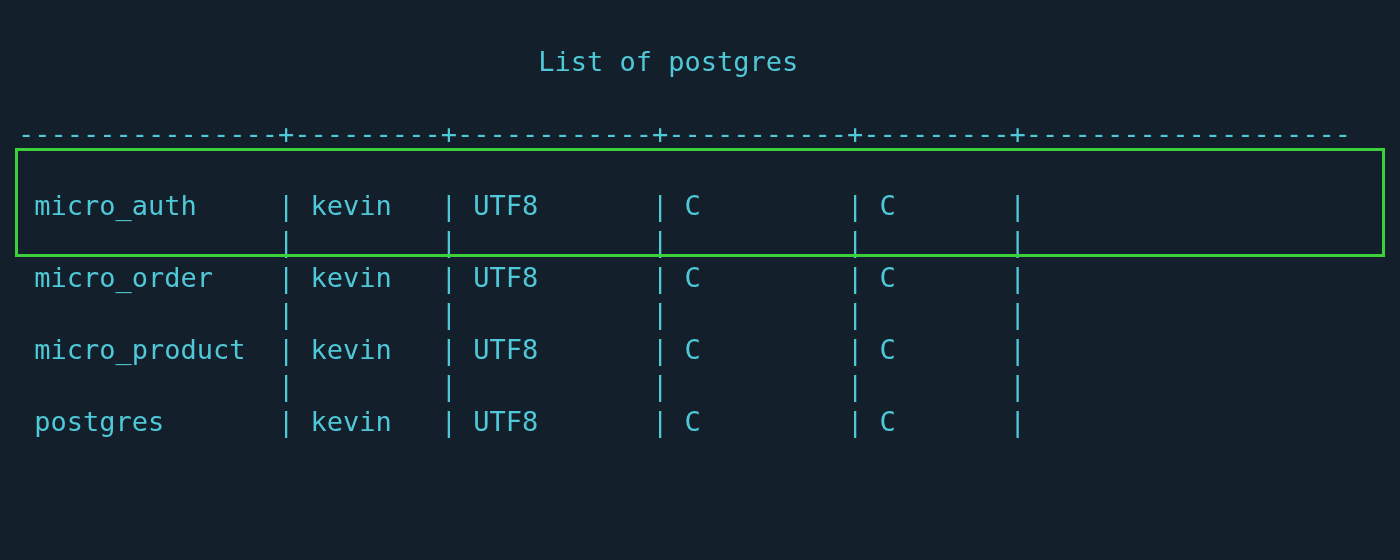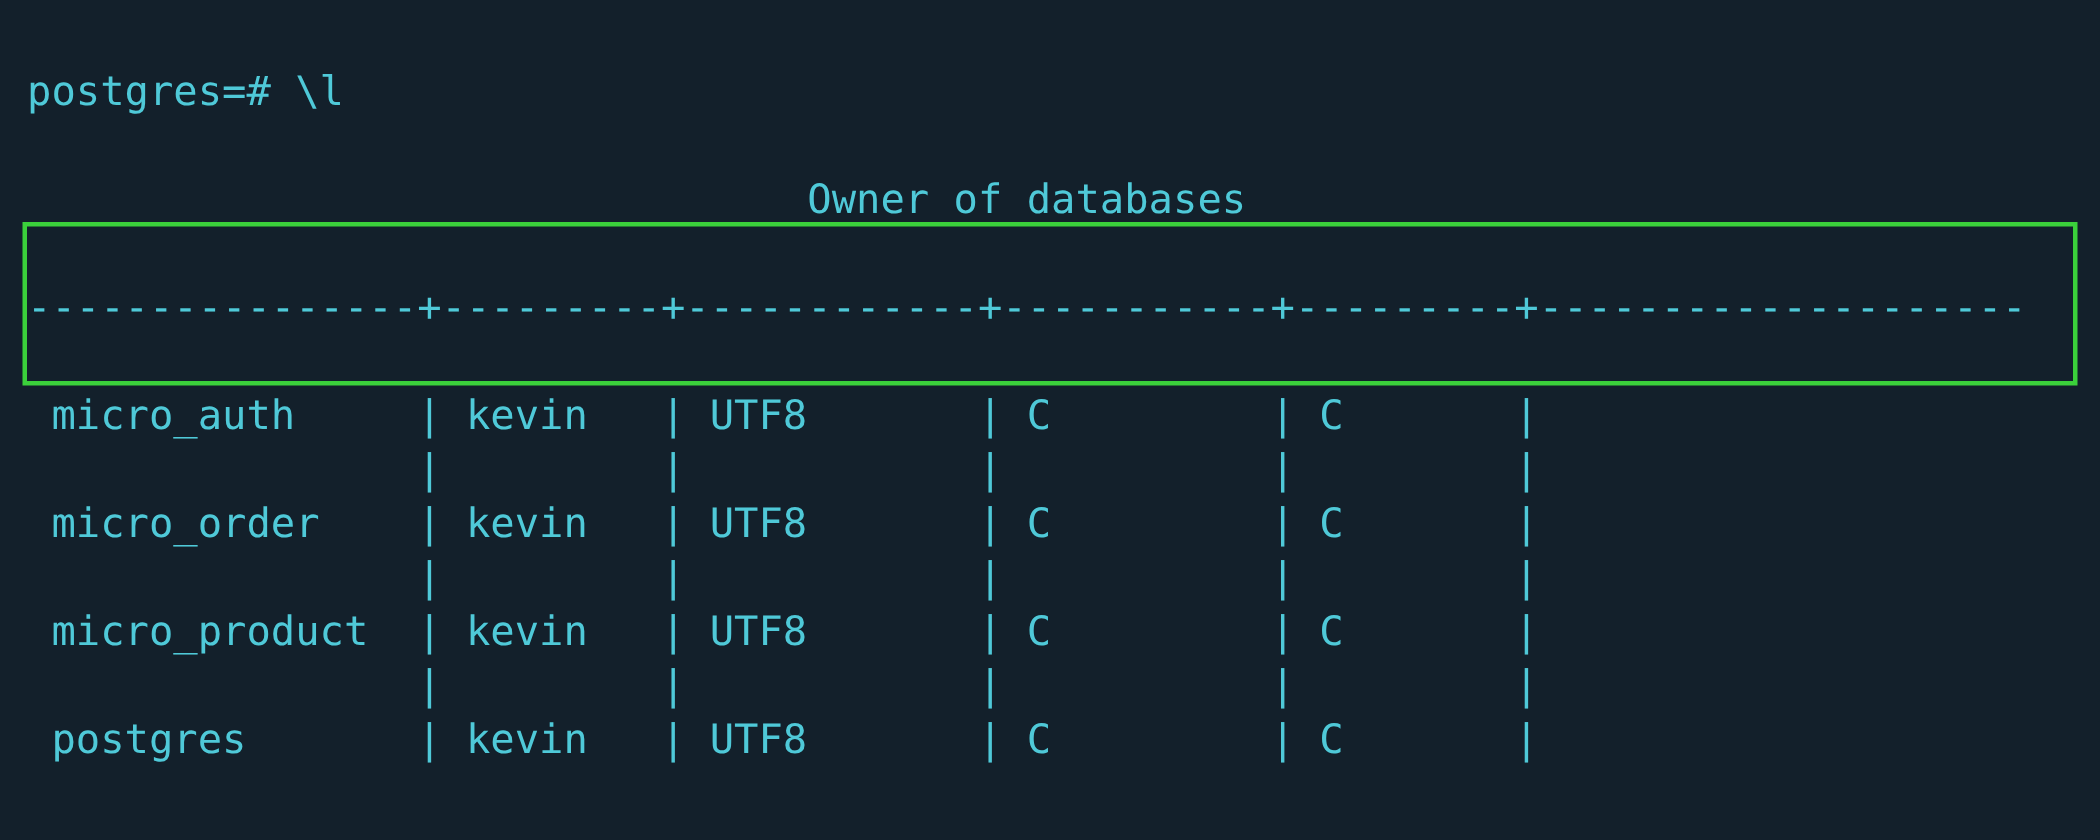--- a/index.html
+++ b/index.html
@@ -27,22 +27,21 @@
     width:1370px;
     height:109px;
     pointer-events:none;
     box-sizing:border-box;
   }
 </style>
 </head>
 <body>
 
 <div class="term">
-<div><span>postgres=# \l</span></div>
-<div id="title-line">                                Owner of databases                                 </div>
+<div id="title-line">                                List of postgres                                 </div>
 <div id="sep-line">----------------+---------+------------+-----------+---------+--------------------</div>
 <div id="body-lines"><div> micro_auth     | kevin   | UTF8       | C         | C       | </div><div>                |         |            |           |         | </div><div> micro_order    | kevin   | UTF8       | C         | C       | </div><div>                |         |            |           |         | </div><div> micro_product  | kevin   | UTF8       | C         | C       | </div><div>                |         |            |           |         | </div><div> postgres       | kevin   | UTF8       | C         | C       | </div></div>
 
 
 
 
 <div class="highlight-box"></div>
 </div>
 
 </body></html>

